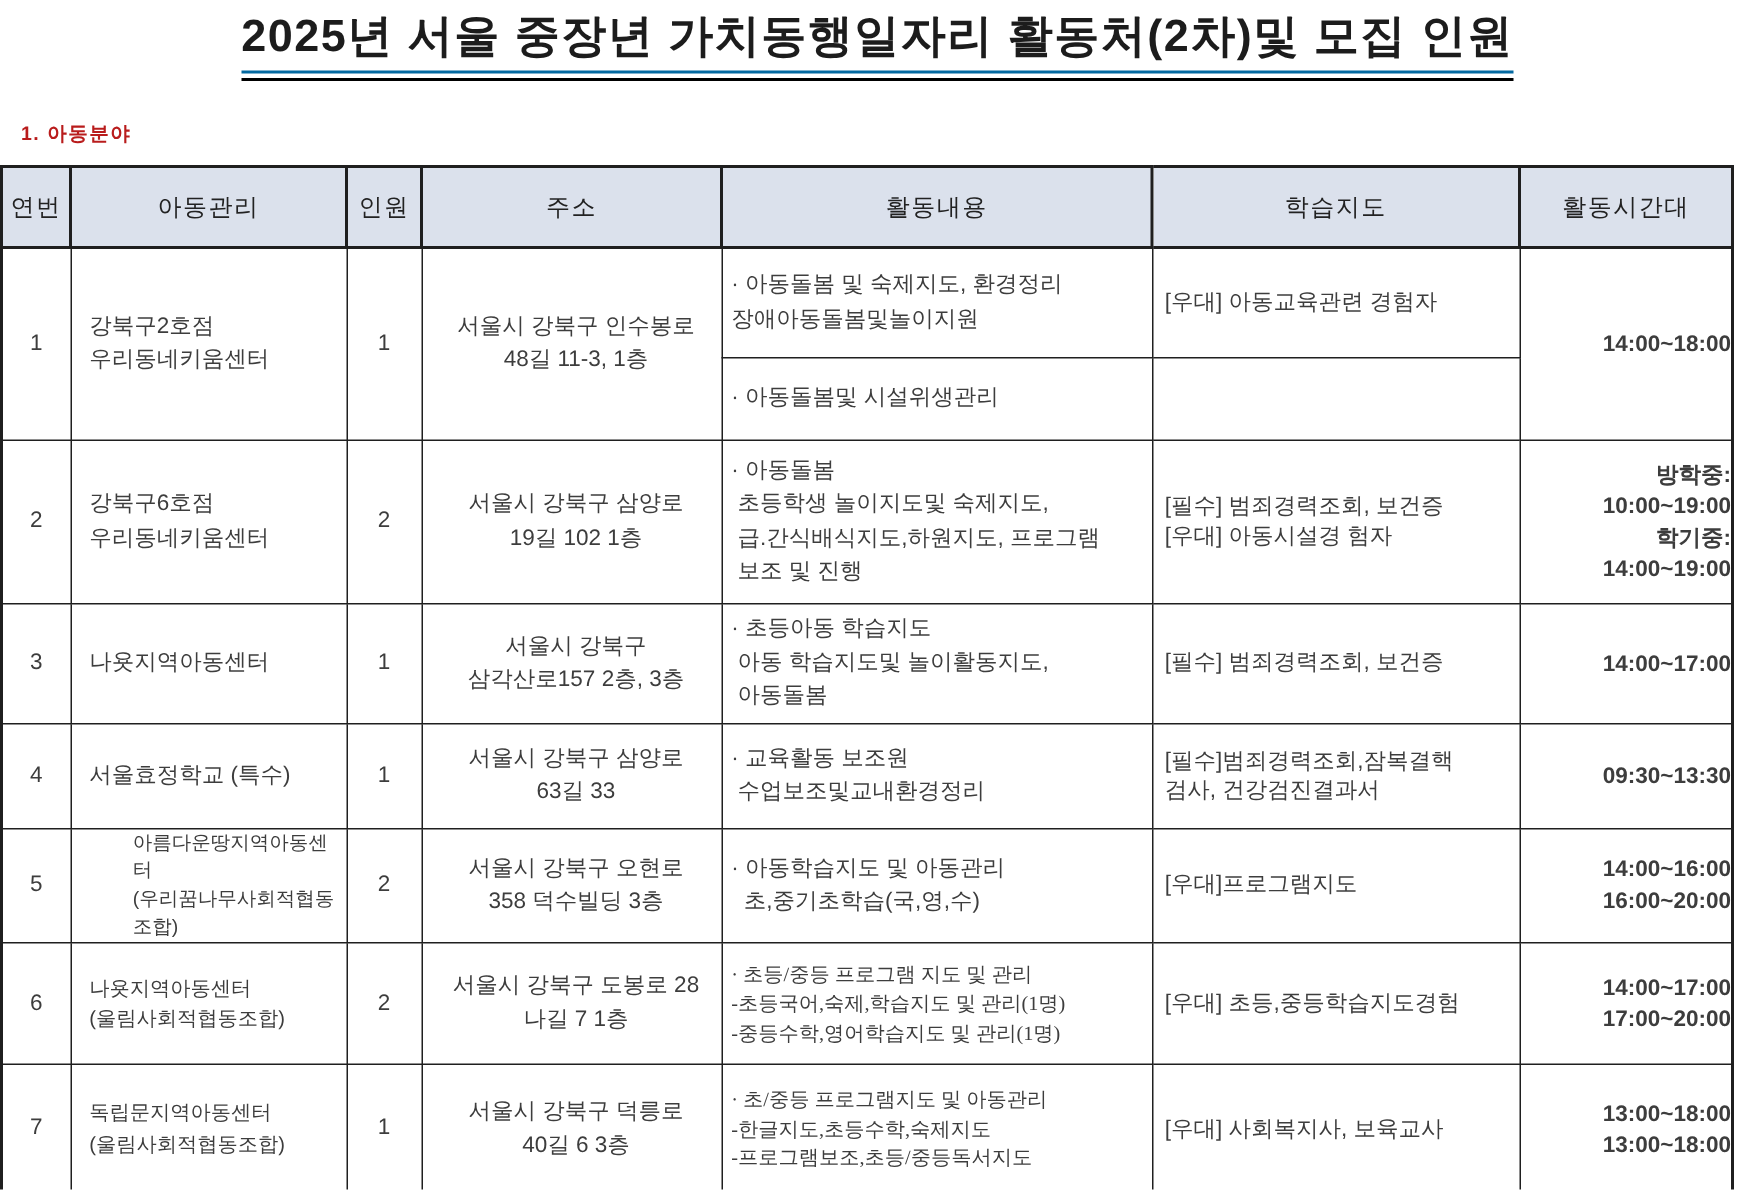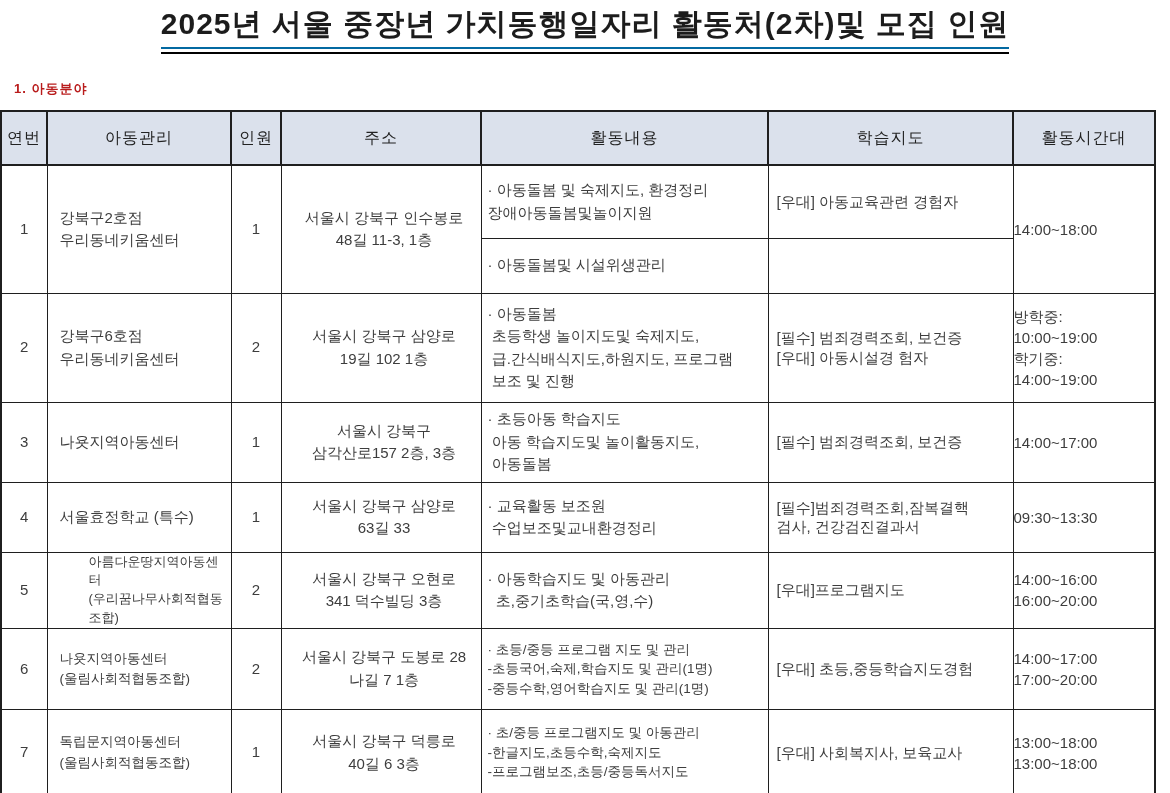--- a/index.html
+++ b/index.html
@@ -67,24 +67,24 @@
     font-size:15px;
     line-height:1.5;
     color:var(--text);
   }
   .pre{white-space:pre-wrap;}
   .c{text-align:center;}
   .name{padding-left:12px;padding-right:4px;}
   .addr{padding-left:10px;padding-right:4px;text-align:center;}
   .content{padding-left:6px;padding-right:4px;}
   .notes{padding-left:8px;padding-right:4px;line-height:1.3;}
-  .hours{text-align:left;line-height:1.4;}
+  .hours{text-align:right;line-height:1.4;font-weight:bold;}
   .sm{font-size:13px;line-height:1.45;padding-left:41px;}
   .md{font-size:13.5px;line-height:1.5;}
-  .tight{line-height:1.45;}
+  .tight{line-height:1.45;font-family:Liberation Serif, serif;}
 </style>
 </head>
 <body>
 
 <div class="title-wrap">
   <span class="title-outer"><span class="title">2025년 서울 중장년 가치동행일자리 활동처(2차)및 모집 인원</span></span>
 </div>
 
 <div class="section">1. 아동분야</div>
 
@@ -172,21 +172,21 @@
 검사, 건강검진결과서</td>
       <td class="hours pre">09:30~13:30</td>
     </tr>
 
     <tr style="height:70px">
       <td class="c">5</td>
       <td class="name pre sm">아름다운땅지역아동센터
 (우리꿈나무사회적협동조합)</td>
       <td class="c">2</td>
       <td class="addr pre">서울시 강북구 오현로
-341 덕수빌딩 3층</td>
+358 덕수빌딩 3층</td>
       <td class="content pre">· 아동학습지도 및 아동관리
   초,중기초학습(국,영,수)</td>
       <td class="notes pre">[우대]프로그램지도</td>
       <td class="hours pre">14:00~16:00
 16:00~20:00</td>
     </tr>
 
     <tr style="height:81px">
       <td class="c">6</td>
       <td class="name pre md">나욧지역아동센터

